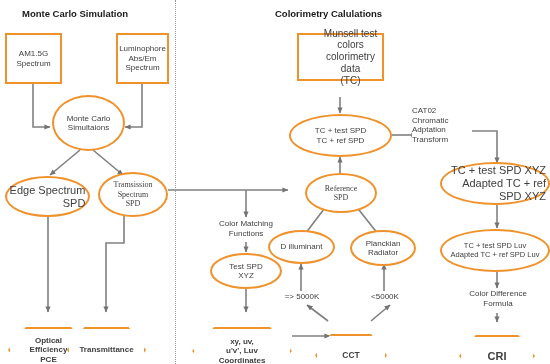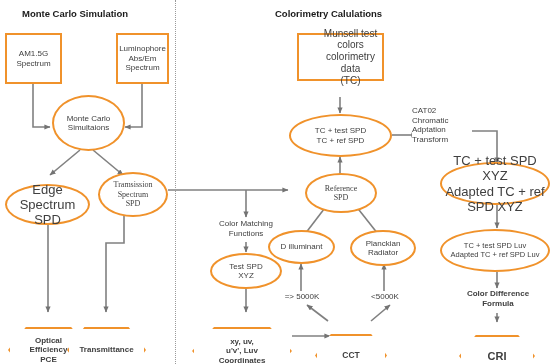--- a/index.html
+++ b/index.html
@@ -159,21 +159,21 @@
     <span class="txt" style="white-space:pre-line;">Luminophore
 Abs/Em
 Spectrum</span>
   </div>
 
   <div class="node ellipse" style="left:52px; top:95px; width:73px; height:56px; font-size:8px;">
     <span class="txt" style="white-space:pre-line;">Monte Carlo
 Simultaions</span>
   </div>
 
-  <div class="node ellipse" style="left:5px; top:184px; width:85px; height:41px; font-size:13px;">
+  <div class="node ellipse" style="left:5px; top:176px; width:85px; height:41px; font-size:11px;text-align:right;">
     <span class="txt" style="white-space:pre-line;">Edge Spectrum
 SPD</span>
   </div>
 
   <div class="node ellipse" style="left:98px; top:172px; width:70px; height:45px; font-size:8px;">
     <span class="txt" style="white-space:pre-line;font-family:Liberation Serif, serif;">Tramsission
 Spectrum
 SPD</span>
   </div>
 
@@ -236,31 +236,31 @@
 
   <div class="plainlabel" style="left:276px; top:292px; width:52px; font-size:8px;">=&gt; 5000K</div>
 
   <div class="plainlabel" style="left:363px; top:292px; width:44px; font-size:8px;">&lt;5000K</div>
 
   <div class="hexwrap" style="left:315px; top:320px; width:72px; height:43px;">
     <div class="hex hexshape"></div>
     <div class="hexlabel" style="font-size:8.5px;">CCT</div>
   </div>
 
-  <div class="node ellipse" style="left:440px; top:162px; width:110px; height:43px; font-size:13px;">
+  <div class="node ellipse" style="left:440px; top:162px; width:110px; height:43px; font-size:11px;text-align:right;">
     <span class="txt" style="white-space:pre-line;">TC + test SPD XYZ
 Adapted TC + ref SPD XYZ</span>
   </div>
 
   <div class="node ellipse" style="left:440px; top:229px; width:110px; height:43px; font-size:7.5px;">
     <span class="txt" style="white-space:pre-line;">TC + test SPD Luv
 Adapted TC + ref SPD Luv</span>
   </div>
 
-  <div class="plainlabel" style="left:452px; top:289px; width:92px; font-size:8px; white-space:pre-line;font-weight:bold;">Color Difference
+  <div class="plainlabel" style="left:452px; top:289px; width:92px; font-size:8px; white-space:pre-line;">Color Difference
 Formula</div>
 
   <div class="hexwrap" style="left:459px; top:321px; width:76px; height:42px;">
     <div class="hex hexshape"></div>
     <div class="hexlabel" style="font-size:11px;">CRI</div>
   </div>
 
 </div>
 
 </body></html>

